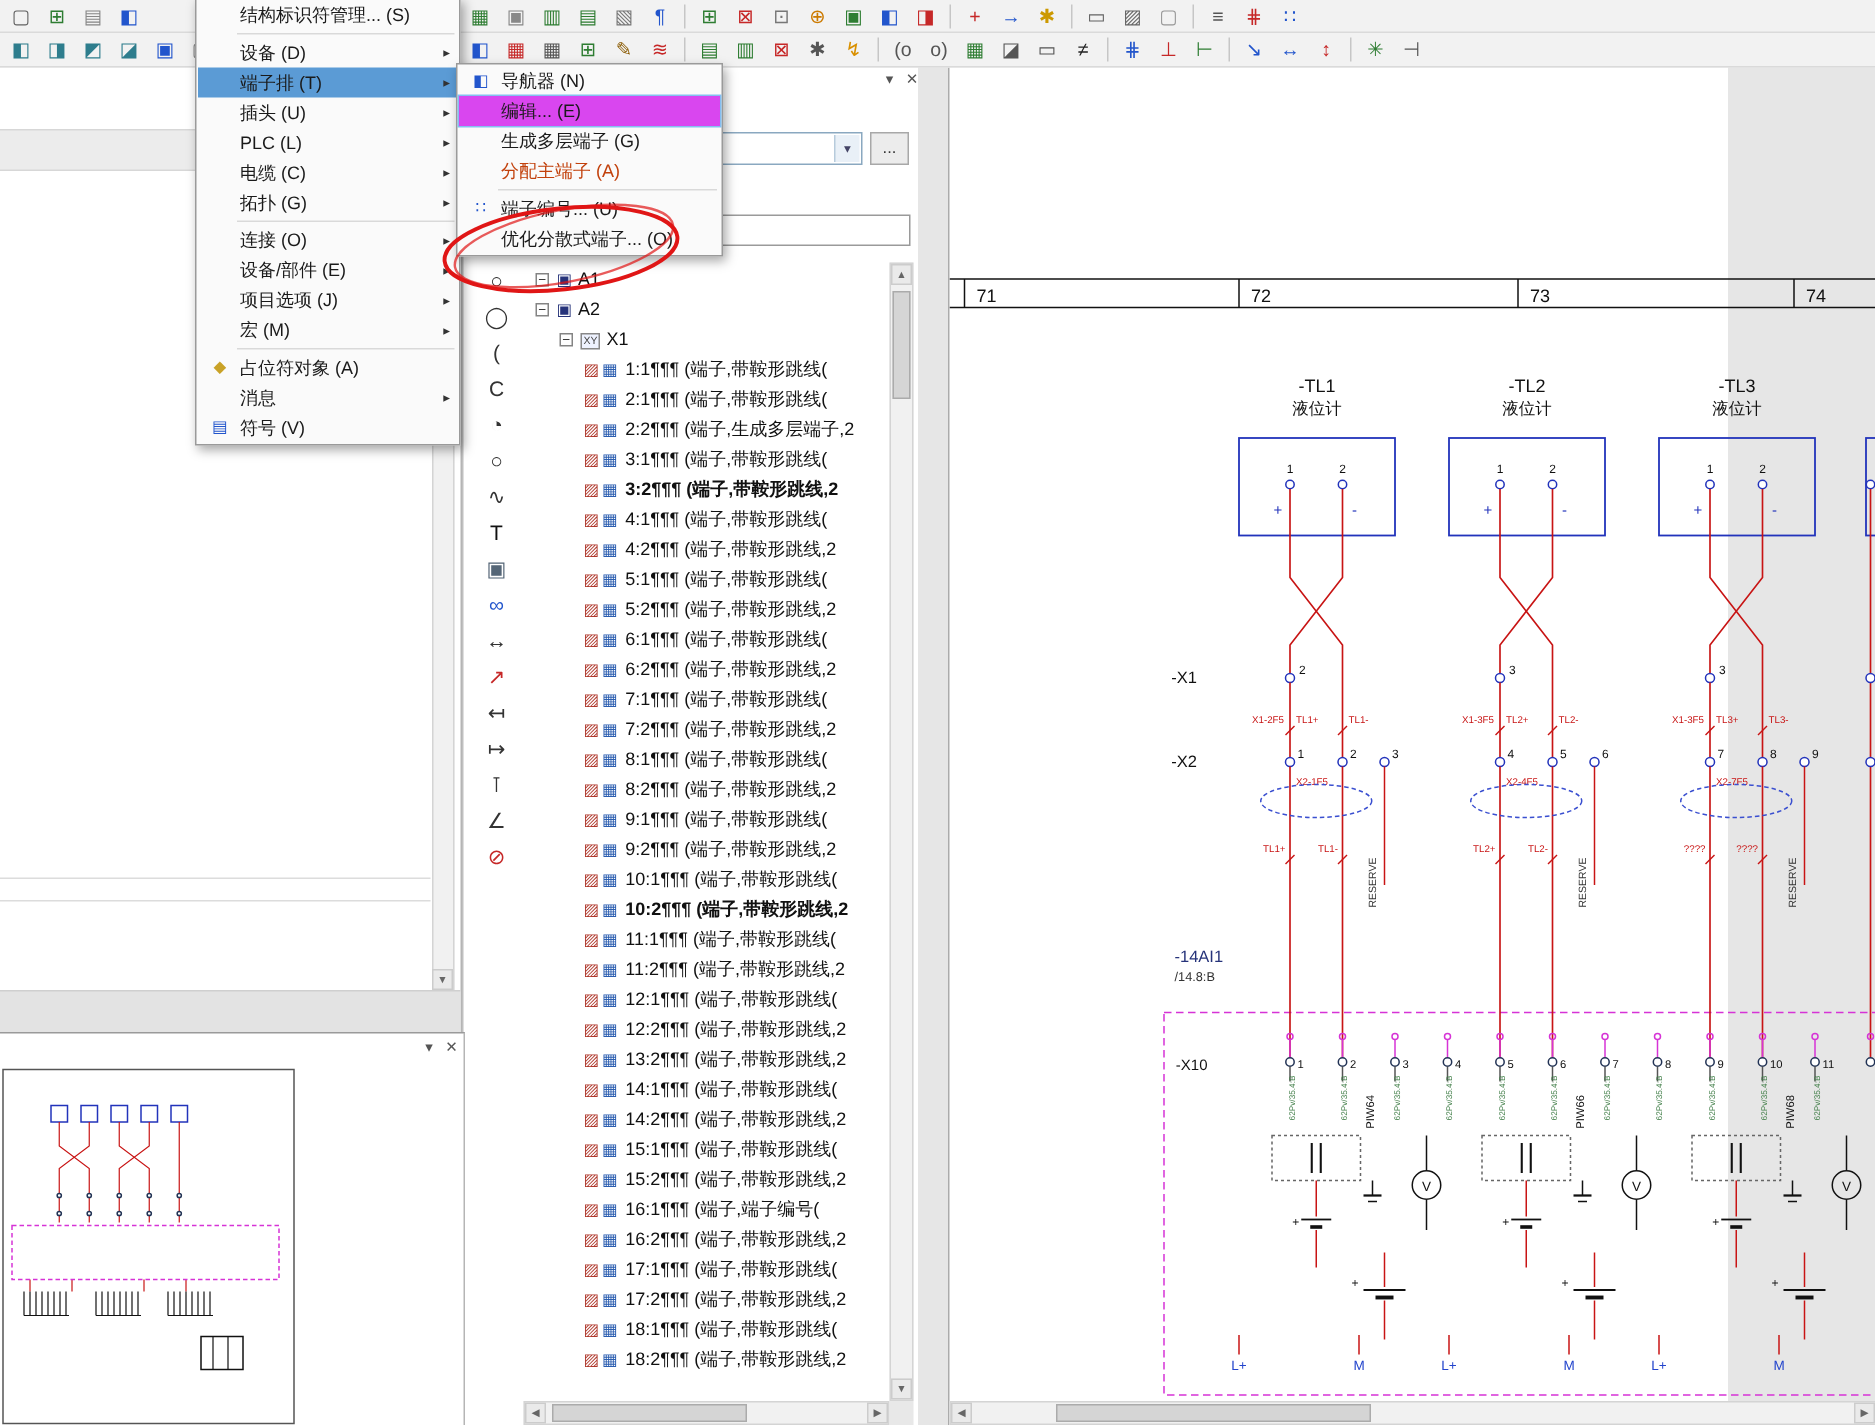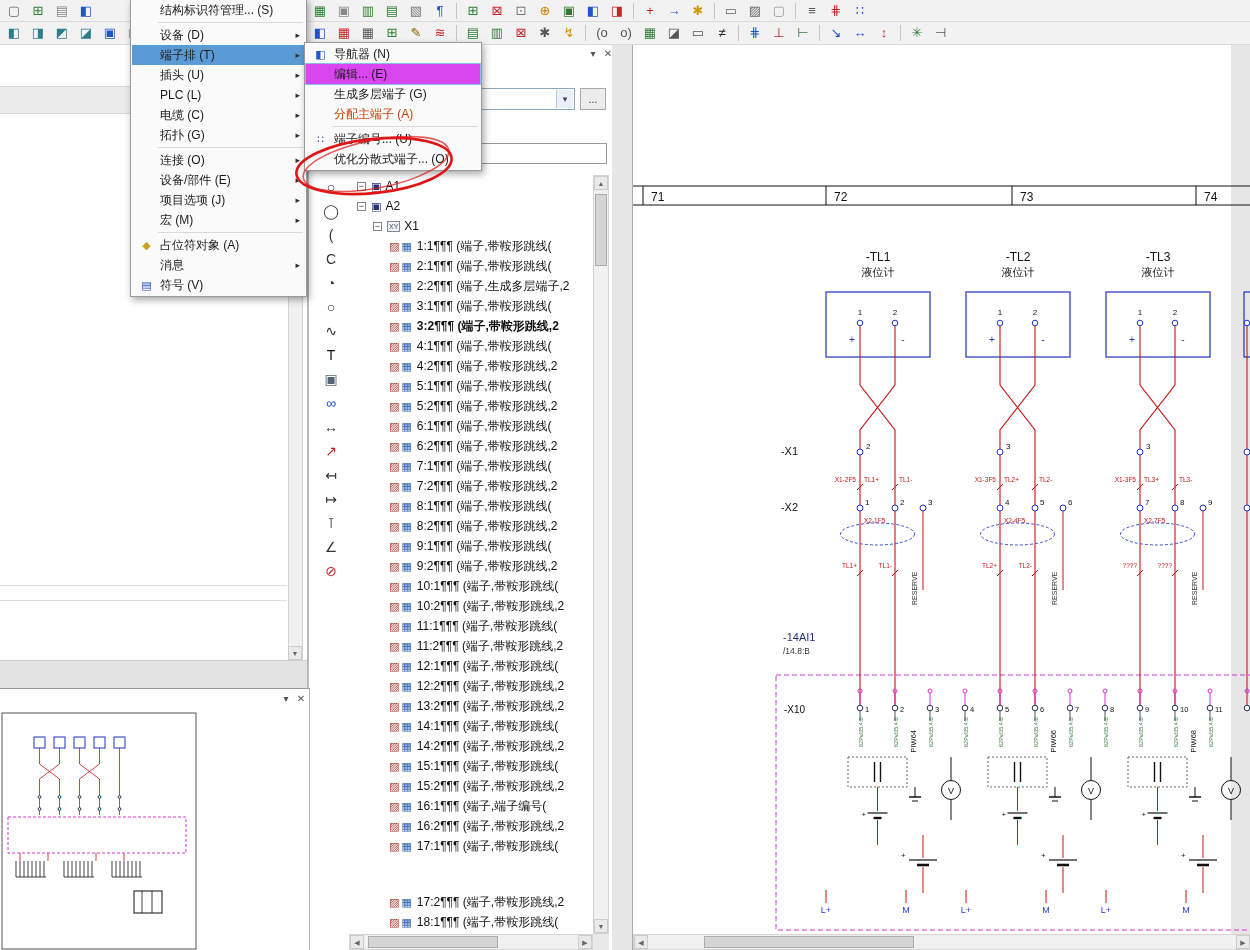--- a/index.html
+++ b/index.html
@@ -38,21 +38,21 @@
   .tico{font-size:11px;margin-right:2px}
   .t1{color:#b03a2e}
   .t2{color:#2a5db0;margin-right:5px}
 
   
   .sbar{position:absolute;background:#f1f1f1;border:1px solid #d4d4d4}
   .sb-btn{position:absolute;width:14px;height:14px;line-height:14px;text-align:center;font-size:7px;color:#666;background:#eaeaea;border:1px solid #cccccc}
   .sb-thumb{position:absolute;background:#d5d5d5;border:1px solid #ababab}
 
   
-  #canvas{position:absolute;left:632px;top:45px;width:599px;height:905px;background:#fff;border-left:1px solid #ababab}
+  #canvas{position:absolute;left:632px;top:45px;width:520px;height:905px;background:#fff;border-left:1px solid #ababab}
   #schematic{display:block}
 
   
   #preview{position:absolute;left:0;top:688px;width:310px;height:262px;background:#fff;border-top:1px solid #9a9a9a;border-right:1px solid #b5b5b5;z-index:6}
   #preview .panel-btn{top:3px}
 
   
   .menu{position:absolute;background:#fafafa;border:1px solid #9a9a9a;box-shadow:2px 3px 7px rgba(0,0,0,.35);padding:1px;z-index:50}
   #ctx-menu{left:130px;top: -2px;width:177px}
   #sub-menu{left:304px;top:42px;width:178px;z-index:55}
@@ -135,34 +135,34 @@
       <div class="trow" style="padding-left: 38px;"><span class="tico t1">▨</span><span class="tico t2">▦</span><span class="tlabel">5:2¶¶¶ (端子,带鞍形跳线,2</span></div>
       <div class="trow" style="padding-left: 38px;"><span class="tico t1">▨</span><span class="tico t2">▦</span><span class="tlabel">6:1¶¶¶ (端子,带鞍形跳线(</span></div>
       <div class="trow" style="padding-left: 38px;"><span class="tico t1">▨</span><span class="tico t2">▦</span><span class="tlabel">6:2¶¶¶ (端子,带鞍形跳线,2</span></div>
       <div class="trow" style="padding-left: 38px;"><span class="tico t1">▨</span><span class="tico t2">▦</span><span class="tlabel">7:1¶¶¶ (端子,带鞍形跳线(</span></div>
       <div class="trow" style="padding-left: 38px;"><span class="tico t1">▨</span><span class="tico t2">▦</span><span class="tlabel">7:2¶¶¶ (端子,带鞍形跳线,2</span></div>
       <div class="trow" style="padding-left: 38px;"><span class="tico t1">▨</span><span class="tico t2">▦</span><span class="tlabel">8:1¶¶¶ (端子,带鞍形跳线(</span></div>
       <div class="trow" style="padding-left: 38px;"><span class="tico t1">▨</span><span class="tico t2">▦</span><span class="tlabel">8:2¶¶¶ (端子,带鞍形跳线,2</span></div>
       <div class="trow" style="padding-left: 38px;"><span class="tico t1">▨</span><span class="tico t2">▦</span><span class="tlabel">9:1¶¶¶ (端子,带鞍形跳线(</span></div>
       <div class="trow" style="padding-left: 38px;"><span class="tico t1">▨</span><span class="tico t2">▦</span><span class="tlabel">9:2¶¶¶ (端子,带鞍形跳线,2</span></div>
       <div class="trow" style="padding-left: 38px;"><span class="tico t1">▨</span><span class="tico t2">▦</span><span class="tlabel">10:1¶¶¶ (端子,带鞍形跳线(</span></div>
-      <div class="trow" style="padding-left: 38px;"><span class="tico t1">▨</span><span class="tico t2">▦</span><span class="tlabel">10:2¶¶¶ (端子,带鞍形跳线,2</span></div>
+      <div class="trow" style="padding-left: 38px; font-weight: bold;"><span class="tico t1">▨</span><span class="tico t2">▦</span><span class="tlabel">10:2¶¶¶ (端子,带鞍形跳线,2</span></div>
       <div class="trow" style="padding-left: 38px;"><span class="tico t1">▨</span><span class="tico t2">▦</span><span class="tlabel">11:1¶¶¶ (端子,带鞍形跳线(</span></div>
       <div class="trow" style="padding-left: 38px;"><span class="tico t1">▨</span><span class="tico t2">▦</span><span class="tlabel">11:2¶¶¶ (端子,带鞍形跳线,2</span></div>
       <div class="trow" style="padding-left: 38px;"><span class="tico t1">▨</span><span class="tico t2">▦</span><span class="tlabel">12:1¶¶¶ (端子,带鞍形跳线(</span></div>
       <div class="trow" style="padding-left: 38px;"><span class="tico t1">▨</span><span class="tico t2">▦</span><span class="tlabel">12:2¶¶¶ (端子,带鞍形跳线,2</span></div>
       <div class="trow" style="padding-left: 38px;"><span class="tico t1">▨</span><span class="tico t2">▦</span><span class="tlabel">13:2¶¶¶ (端子,带鞍形跳线,2</span></div>
       <div class="trow" style="padding-left: 38px;"><span class="tico t1">▨</span><span class="tico t2">▦</span><span class="tlabel">14:1¶¶¶ (端子,带鞍形跳线(</span></div>
       <div class="trow" style="padding-left: 38px;"><span class="tico t1">▨</span><span class="tico t2">▦</span><span class="tlabel">14:2¶¶¶ (端子,带鞍形跳线,2</span></div>
       <div class="trow" style="padding-left: 38px;"><span class="tico t1">▨</span><span class="tico t2">▦</span><span class="tlabel">15:1¶¶¶ (端子,带鞍形跳线(</span></div>
       <div class="trow" style="padding-left: 38px;"><span class="tico t1">▨</span><span class="tico t2">▦</span><span class="tlabel">15:2¶¶¶ (端子,带鞍形跳线,2</span></div>
       <div class="trow" style="padding-left: 38px;"><span class="tico t1">▨</span><span class="tico t2">▦</span><span class="tlabel">16:1¶¶¶ (端子,端子编号(</span></div>
       <div class="trow" style="padding-left: 38px;"><span class="tico t1">▨</span><span class="tico t2">▦</span><span class="tlabel">16:2¶¶¶ (端子,带鞍形跳线,2</span></div>
       <div class="trow" style="padding-left: 38px;"><span class="tico t1">▨</span><span class="tico t2">▦</span><span class="tlabel">17:1¶¶¶ (端子,带鞍形跳线(</span></div>
-      <div class="trow" style="padding-left: 38px; margin-top: 36px;"><span class="tico t1">▨</span><span class="tico t2">▦</span><span class="tlabel">17:2¶¶¶ (端子,带鞍形跳线,2</span></div>
+      <div class="trow" style="padding-left: 38px;"><span class="tico t1">▨</span><span class="tico t2">▦</span><span class="tlabel">17:2¶¶¶ (端子,带鞍形跳线,2</span></div>
       <div class="trow" style="padding-left: 38px;"><span class="tico t1">▨</span><span class="tico t2">▦</span><span class="tlabel">18:1¶¶¶ (端子,带鞍形跳线(</span></div>
       <div class="trow" style="padding-left: 38px;"><span class="tico t1">▨</span><span class="tico t2">▦</span><span class="tlabel">18:2¶¶¶ (端子,带鞍形跳线,2</span></div>
     </div>
 
   <div class="sbar" id="tree-vscroll" style="left:284px;top:130px;width:16px;height:759px">
     <div class="sb-btn" style="left:0;top:0">▲</div>
     <div class="sb-thumb" style="left:1px;top:18px;width:12px;height:72px"></div>
     <div class="sb-btn" style="left:0;bottom:0">▼</div>
   </div>
   <div class="sbar" id="tree-hscroll" style="left:40px;top:889px;width:244px;height:16px">

